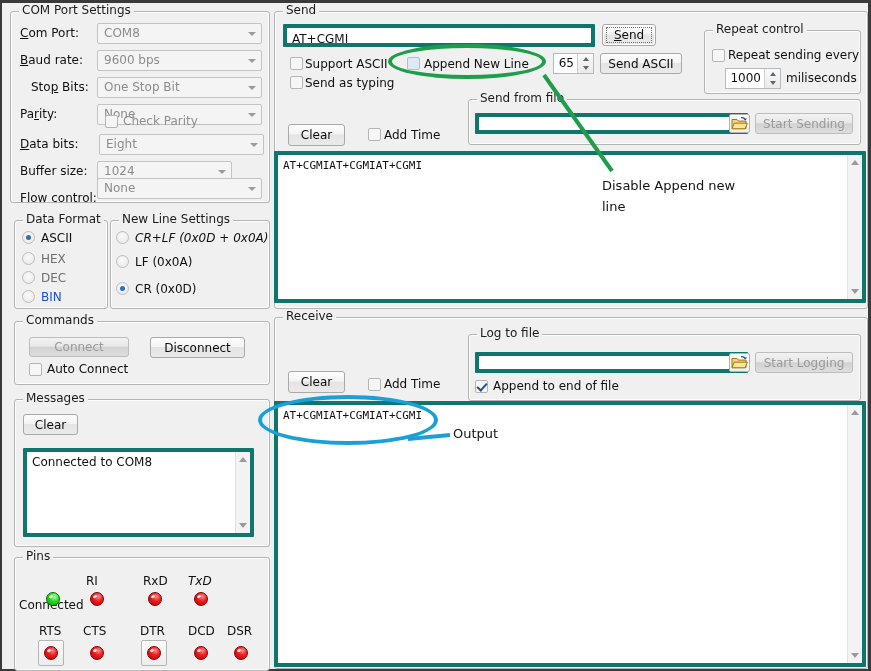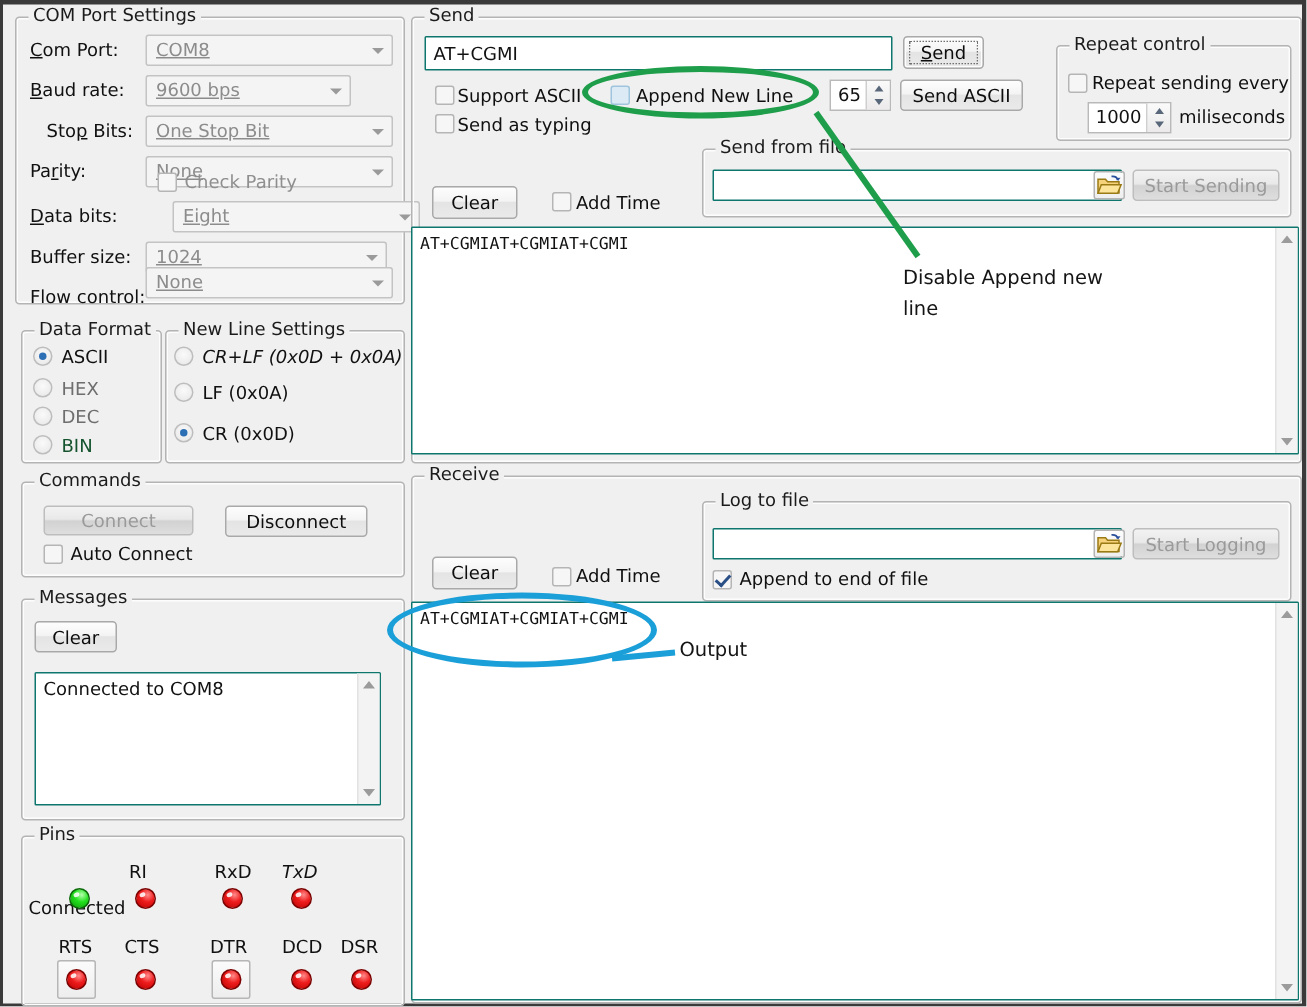--- a/index.html
+++ b/index.html
@@ -23,27 +23,27 @@
             white-space:nowrap;}
 
   
   .lbl{position:absolute;font-size:12px;color:#101010;white-space:nowrap;}
   .lbl u{text-decoration:underline;}
 
   
   .combo{position:absolute;height:21px;background:#f4f4f4;
          border:1px solid #c3c3c3;border-radius:2px;box-sizing:border-box;}
   .combo .txt{position:absolute;left:6px;top:2px;font-size:12px;color:#8c8c8c;
-              white-space:nowrap;text-decoration:underline;}
+              white-space:nowrap;}
   .combo .arw{position:absolute;right:5px;top:8px;width:0;height:0;
               border-left:4px solid transparent;border-right:4px solid transparent;
               border-top:4px solid #9a9a9a;}
 
   
-  .tb{position:absolute;background:#fff;border:1px solid #0f766e;
+  .tb{position:absolute;background:#fff;border:4px solid #0f766e;
       box-sizing:border-box;border-radius:1px;text-align:center;}
   .tb .v{position:absolute;left:5px;top:3px;font-size:12px;color:#111;}
   .tb.mono .v{font-family:"DejaVu Sans Mono","Liberation Mono",monospace;
               font-size:11px;letter-spacing:0px;}
 
   
   .btn{position:absolute;box-sizing:border-box;
        background:linear-gradient(to bottom,#fdfdfd 0%,#f4f4f4 45%,#e4e4e4 50%,#eaeaea 100%);
        border:1px solid #a9a9a9;border-radius:3px;
        font-size:12px;color:#0d0d0d;text-align:center;line-height:1;
@@ -119,69 +119,69 @@
   <div class="grp" style="left:8px;top:8px;width:258px;height:190px;">
     <span class="cap">COM Port Settings</span>
   </div>
   <div class="lbl" style="left:18px;top:23px;"><u>C</u>om Port:</div>
   <div class="combo" style="left:95px;top:20px;width:165px;">
     <span class="txt">COM8</span>
     <span class="arw"></span>
   </div>
 
   <div class="lbl" style="left:18px;top:50px;"><u>B</u>aud rate:</div>
-  <div class="combo" style="left:95px;top:47px;width:137px;">
+  <div class="combo" style="left:95px;top:47px;width:165px;">
     <span class="txt">9600 bps</span>
     <span class="arw"></span>
   </div>
 
   <div class="lbl" style="left:18px;top:77px;margin-left:11px;">Sto<u>p</u> Bits:</div>
   <div class="combo" style="left:95px;top:74px;width:165px;">
     <span class="txt">One Stop Bit</span>
     <span class="arw"></span>
   </div>
 
   <div class="lbl" style="left:18px;top:104px;">Pa<u>r</u>ity:</div>
   <div class="combo" style="left:95px;top:101px;width:165px;">
     <span class="txt">None</span>
     <span class="arw"></span>
   </div>
 
   <div class="cbx" style="left:103px;top:112px;"></div>
   <div class="lbl" style="left:121px;top:111px;color:#8f8f8f;">Check Parity</div>
 
   <div class="lbl" style="left:18px;top:134px;"><u>D</u>ata bits:</div>
-  <div class="combo" style="left:113px;top:131px;width:165px;">
+  <div class="combo" style="left:97px;top:131px;width:165px;">
     <span class="txt">Eight</span>
     <span class="arw"></span>
   </div>
 
   <div class="lbl" style="left:18px;top:161px;">Buffer size:</div>
-  <div class="combo" style="left:95px;top:158px;width:161px;">
+  <div class="combo" style="left:95px;top:158px;width:135px;">
     <span class="txt">1024</span>
     <span class="arw"></span>
   </div>
 
   <div class="lbl" style="left:18px;top:188px;">Flow control:</div>
   <div class="combo" style="left:95px;top:175px;width:165px;top:175px;">
     <span class="txt">None</span>
     <span class="arw"></span>
   </div>
 
   <div class="grp" style="left:12px;top:217px;width:92px;height:87px;">
     <span class="cap">Data Format</span>
   </div>
   <div class="rdo on" style="left:20px;top:228px;"></div>
   <div class="lbl" style="left:39px;top:228px;">ASCII</div>
   <div class="rdo" style="left:20px;top:249px;"></div>
   <div class="lbl" style="left:39px;top:249px;color:#6e6e6e;">HEX</div>
   <div class="rdo" style="left:20px;top:268px;"></div>
   <div class="lbl" style="left:39px;top:268px;color:#6e6e6e;">DEC</div>
   <div class="rdo" style="left:20px;top:287px;"></div>
-  <div class="lbl" style="left:39px;top:287px;color:#14532d;">BIN</div>
+  <div class="lbl" style="left:39px;top:287px;color:#1d4ed8;">BIN</div>
 
   <div class="grp" style="left:108px;top:217px;width:158px;height:87px;">
     <span class="cap">New Line Settings</span>
   </div>
   <div class="rdo" style="left:114px;top:228px;"></div>
   <div class="lbl" style="left:133px;top:228px;font-style:italic;">CR+LF (0x0D + 0x0A)</div>
   <div class="rdo" style="left:114px;top:252px;"></div>
   <div class="lbl" style="left:133px;top:252px;">LF (0x0A)</div>
   <div class="rdo on" style="left:114px;top:279px;"></div>
   <div class="lbl" style="left:133px;top:279px;">CR (0x0D)</div>

